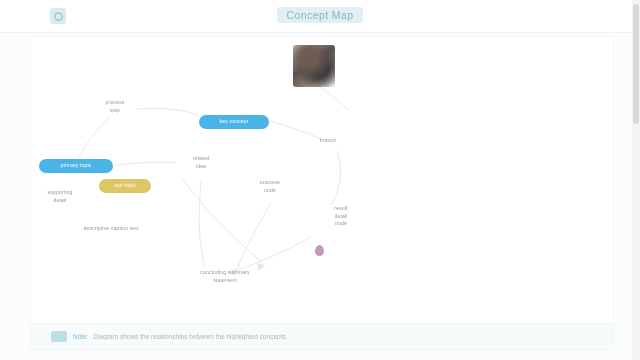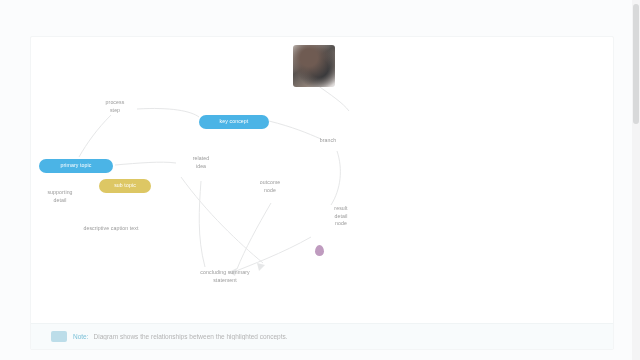--- a/index.html
+++ b/index.html
@@ -187,20 +187,30 @@
     height: 120px;
     background: #d8d9da;
     border-radius: 3px;
   }
 </style>
 </head>
 <body>
 
 <div id="app">
 
+  <div class="header">
+    <div class="header-logo">
+      <svg width="9" height="9" viewBox="0 0 10 10" aria-hidden="true">
+        <circle cx="5" cy="5" r="4" fill="none" stroke="#8fc0d4" stroke-width="1.4"></circle>
+      </svg>
+    </div>
+    <div class="header-title">
+      <span>Concept Map</span>
+    </div>
+  </div>
 
   <div class="card">
 
     <div class="canvas">
 
       <svg width="582" height="276">
         <g fill="none" stroke="#e6e7e8" stroke-width="1">
           <path d="M286,48 C300,58 312,66 318,74"></path>
           <path d="M106,72 C140,70 160,74 168,80"></path>
           <path d="M238,84 C262,90 276,96 290,102"></path>

